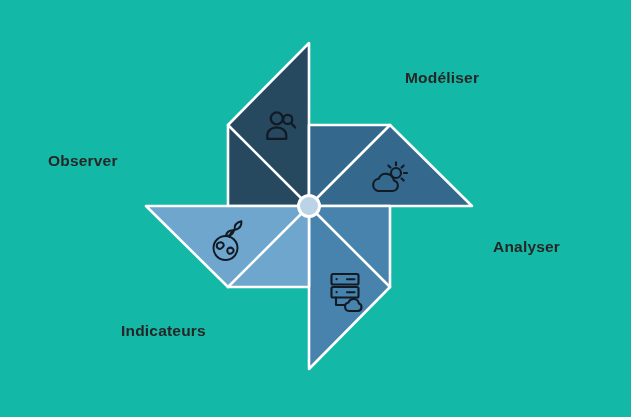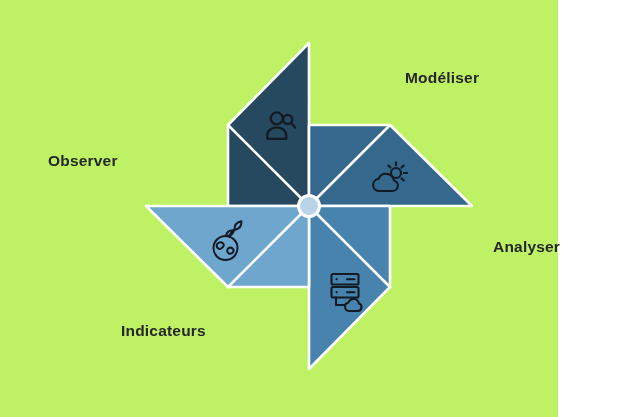--- a/index.html
+++ b/index.html
@@ -6,23 +6,23 @@
     margin: 0;
     padding: 0;
     width: 635px;
     height: 417px;
     background: #ffffff;
     overflow: hidden;
     font-family: "Liberation Sans", "DejaVu Sans", sans-serif;
   }
   .stage {
     position: relative;
-    width: 558px;
+    width: 631px;
     height: 417px;
-    background: #bef264;
+    background: #14b8a6;
   }
   .wheel-svg {
     position: absolute;
     left: 0;
     top: 0;
     width: 635px;
     height: 417px;
     display: block;
   }
   .blade {

